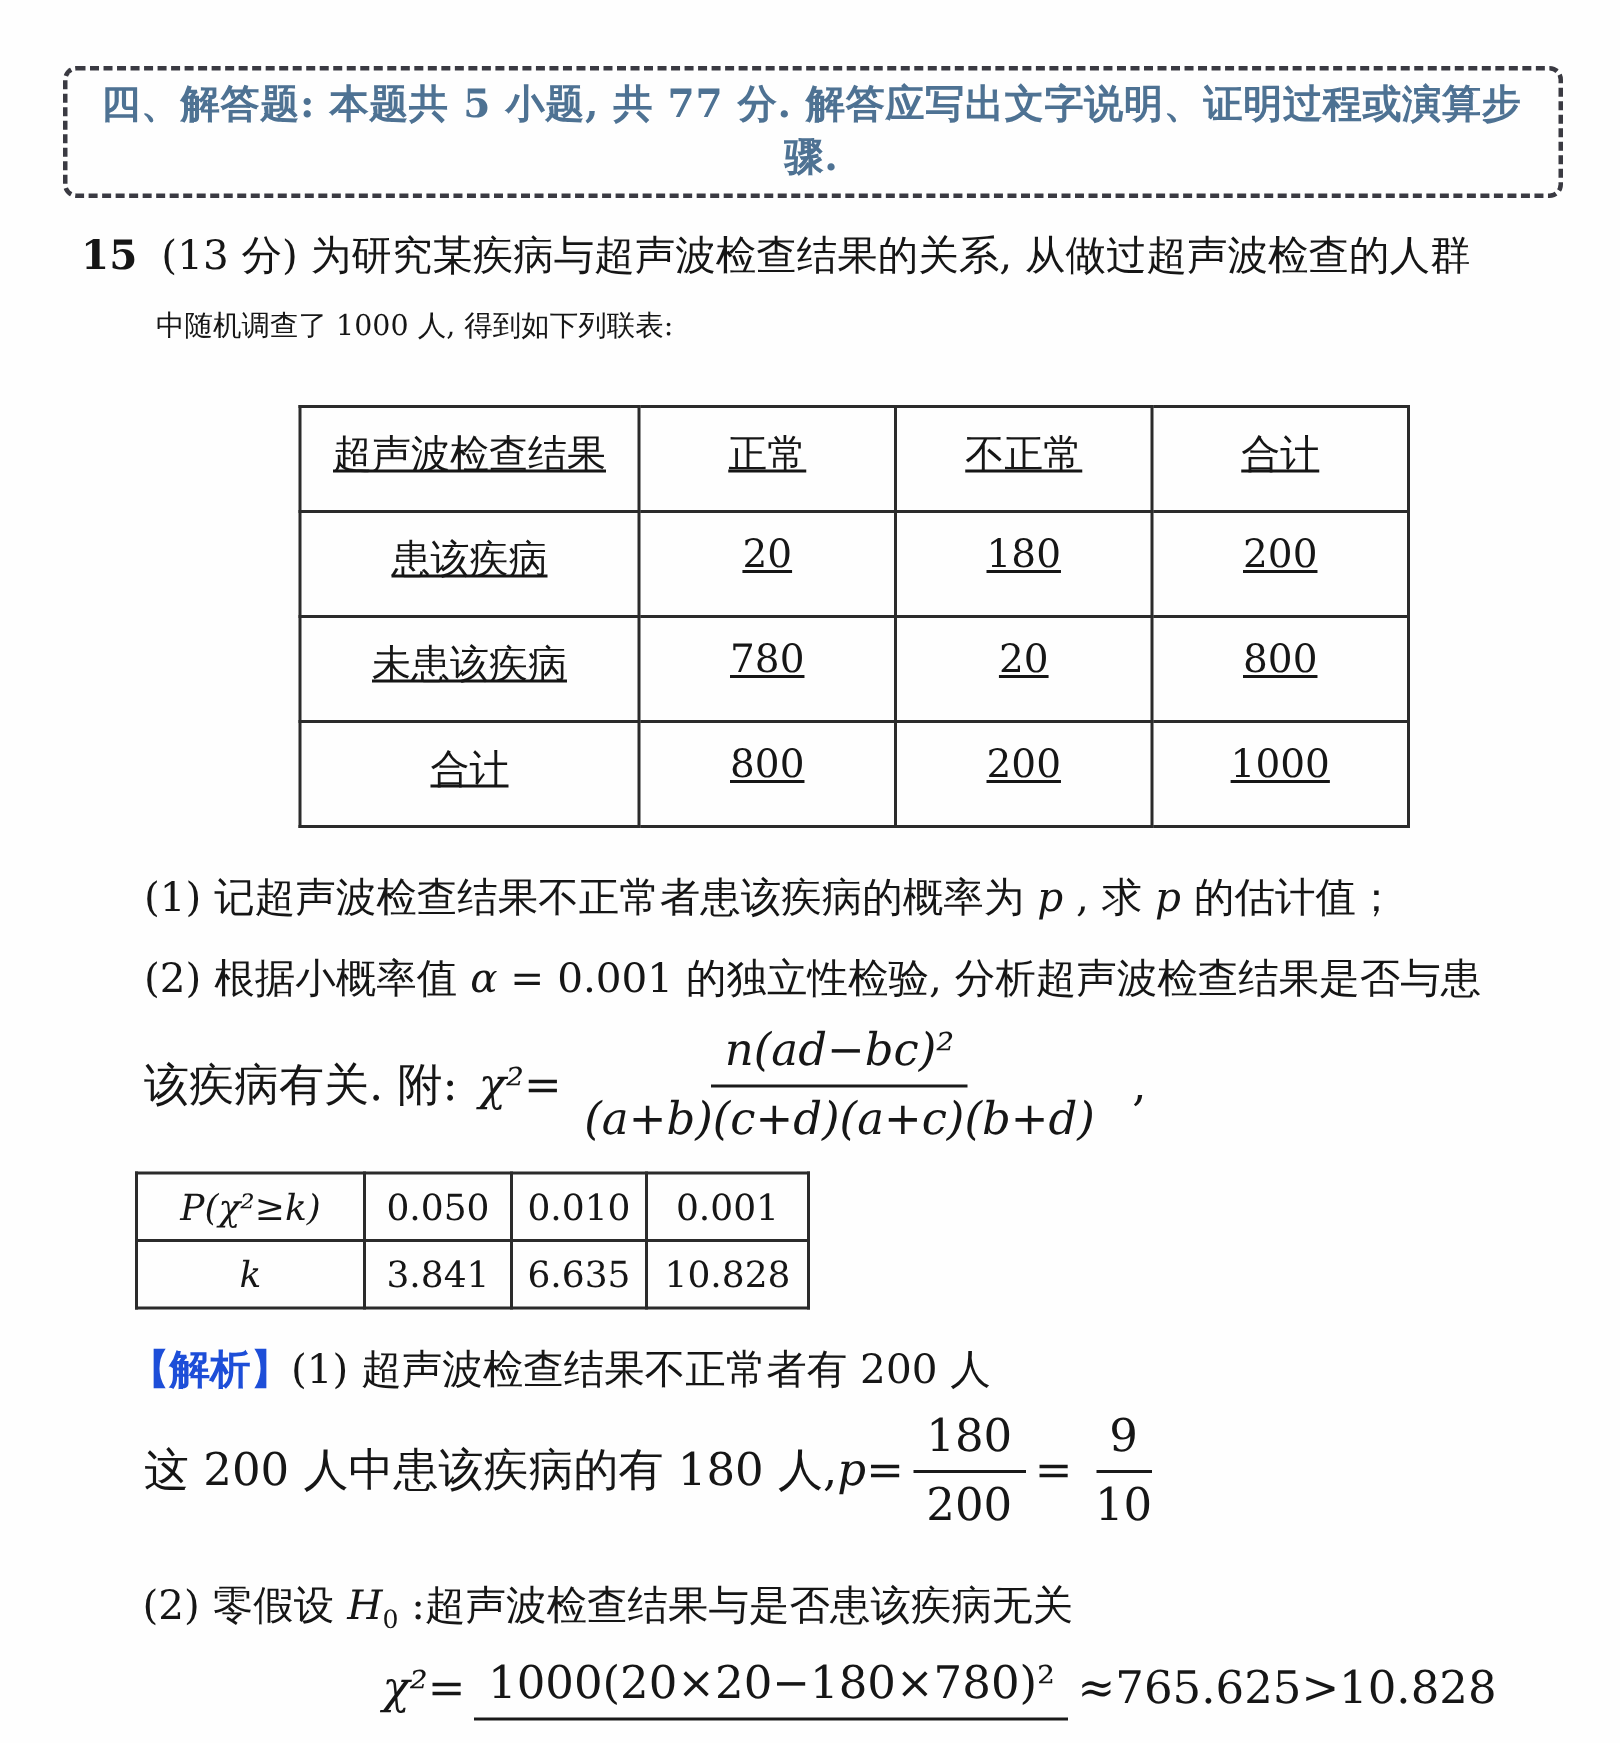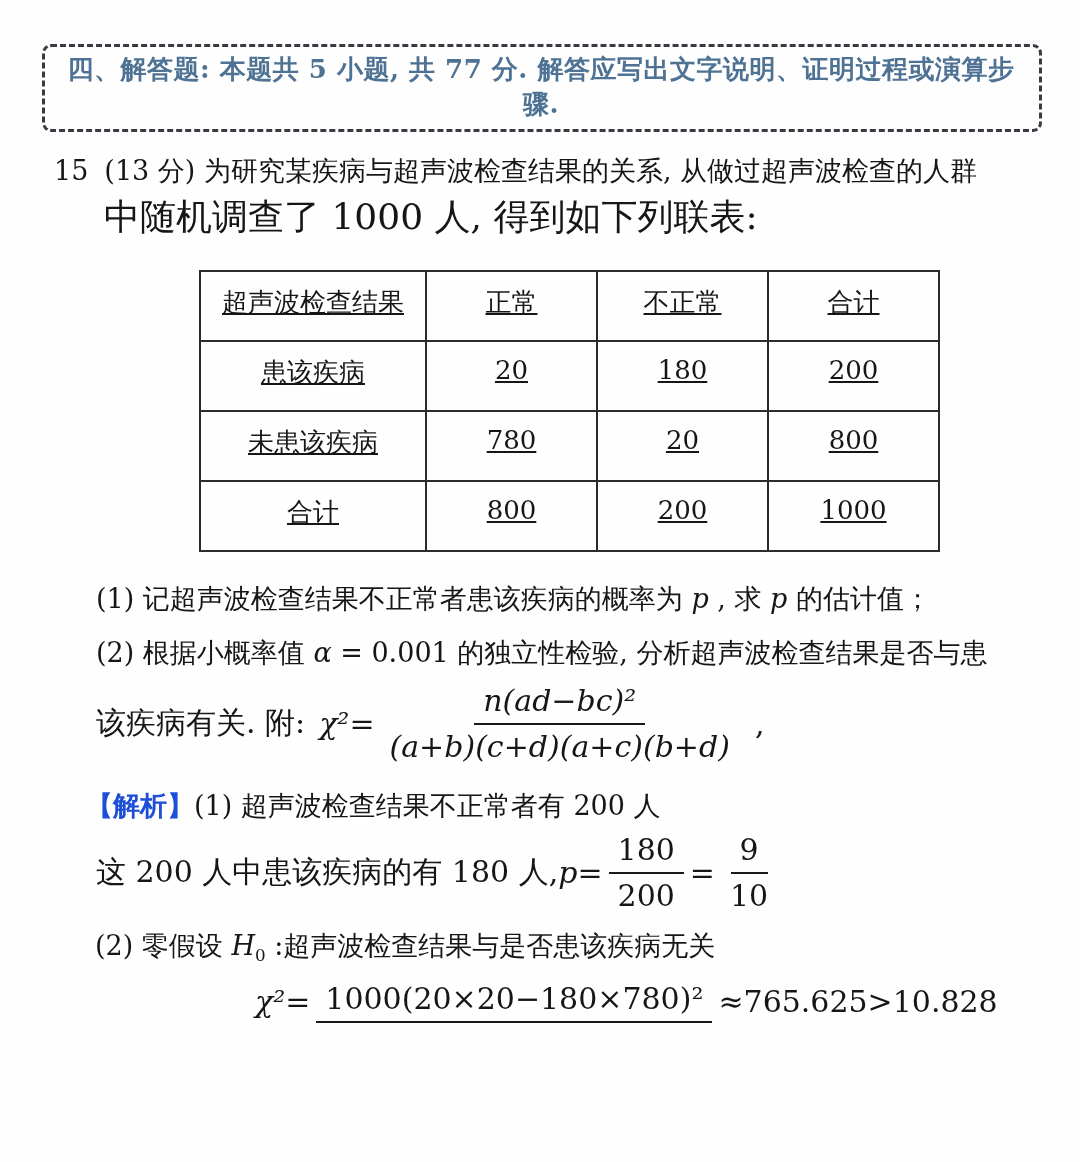--- a/index.html
+++ b/index.html
@@ -18,22 +18,22 @@
     border-radius:9px;
     padding:5px 12px 7px 10px;
     font-size:26px;font-weight:bold;
     letter-spacing:0.5px;
     text-align:center;
   }
   .section-box .blue{color:#4e7293;}
 
   
   .stem1{margin:18px 60px 0 54px;font-size:27px;line-height:42px;}
-  .pnum{font-weight:normal;margin-right:16px;text-align:right;}
-  .stem2{margin:4px 60px 0 104px;font-size:36px;line-height:42px;}
+  .pnum{font-weight:bold;margin-right:16px;text-align:right;}
+  .stem2{margin:4px 60px 0 104px;font-size:19px;line-height:42px;}
 
   
   table{border-collapse:collapse;}
   .ctable{margin:32px 0 0 199px;}
   .ctable td{
     border:2.5px solid #2b2b2b;
     font-size:26px;text-align:center;vertical-align:top;
     padding-top:13px;height:54px;text-decoration:underline;
   }
   .ctable td.c0{width:222px;}
@@ -130,41 +130,57 @@
   <div class="frow f-attach">
     <span class="lead">该疾病有关.  附:</span>
     <span class="mi">χ²=</span>
     <span class="frac">
       <span class="fnum mi">n(ad−bc)²</span>
       <span class="fden mi">(a+b)(c+d)(a+c)(b+d)</span>
     </span>
     <span class="comma">,</span>
   </div>
 
+  <table class="ktable">
+    <tbody>
+        <tr>
+      <td class="k0 mi">P(χ²≥k)</td>
+      <td class="k1">0.050</td>
+      <td class="k2">0.010</td>
+      <td class="k3">0.001</td>
+    </tr>
+    <tr>
+      <td class="k0 mi">k</td>
+      <td class="k1">3.841</td>
+      <td class="k2">6.635</td>
+      <td class="k3">10.828</td>
+    </tr>
+  </tbody>
+    </table>
 
   <div class="sline" style="margin-left:86px;">
     <span class="red">【解析】</span><span>(1) 超声波检查结果不正常者有 200 人</span>
   </div>
 
   <div class="frow s1l2">
     <span>这 200 人中患该疾病的有 180 人, </span>
     <span class="mi">p</span>
     <span>=</span>
     <span class="frac">
       <span class="fnum">180</span>
       <span class="fden">200</span>
     </span>
     <span>=</span>
     <span class="frac">
       <span class="fnum">9</span>
       <span class="fden">10</span>
     </span>
   </div>
 
-  <div class="sline" style="margin-left:95px;margin-top:11px;">
+  <div class="sline" style="margin-left:95px;margin-top:28px;">
     <span>(2) 零假设 </span><span class="mi">H</span><sub>0</sub><span> :超声波检查结果与是否患该疾病无关</span>
   </div>
 
   <div class="frow s2f">
     <span class="mi">χ²=</span>
     <span class="frac">
       <span class="fnum">1000(20×20−180×780)²</span>
     </span>
     <span>≈765.625&gt;10.828</span>
   </div>

